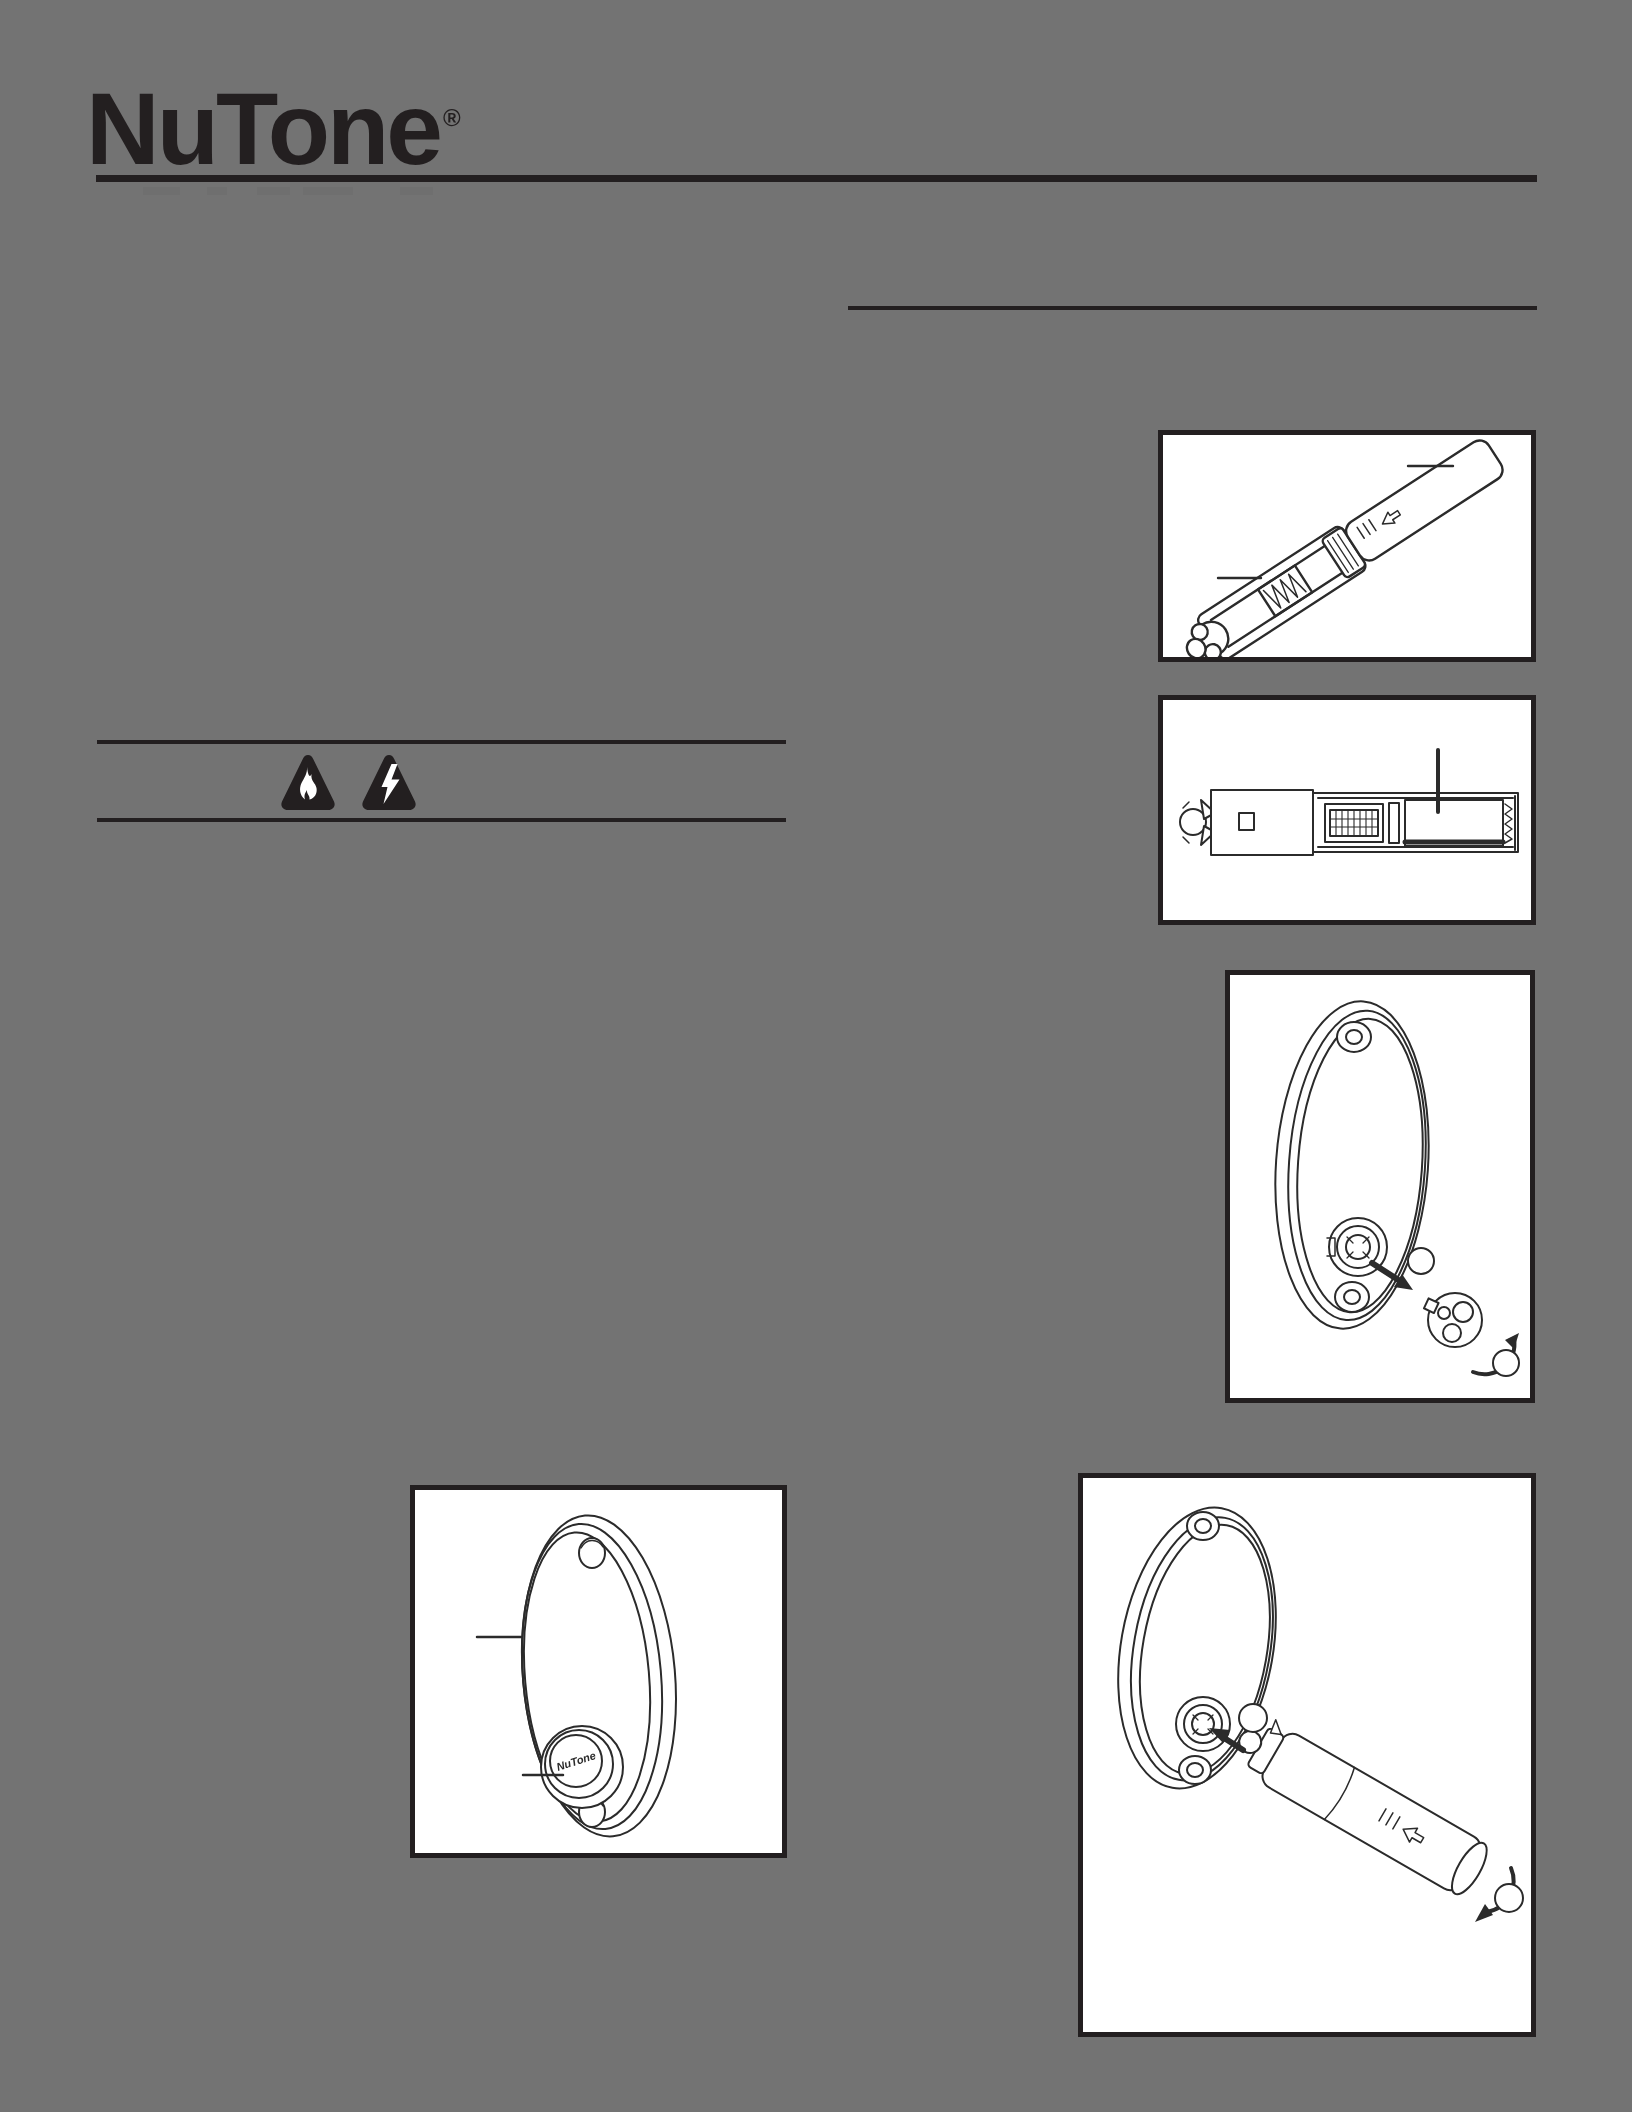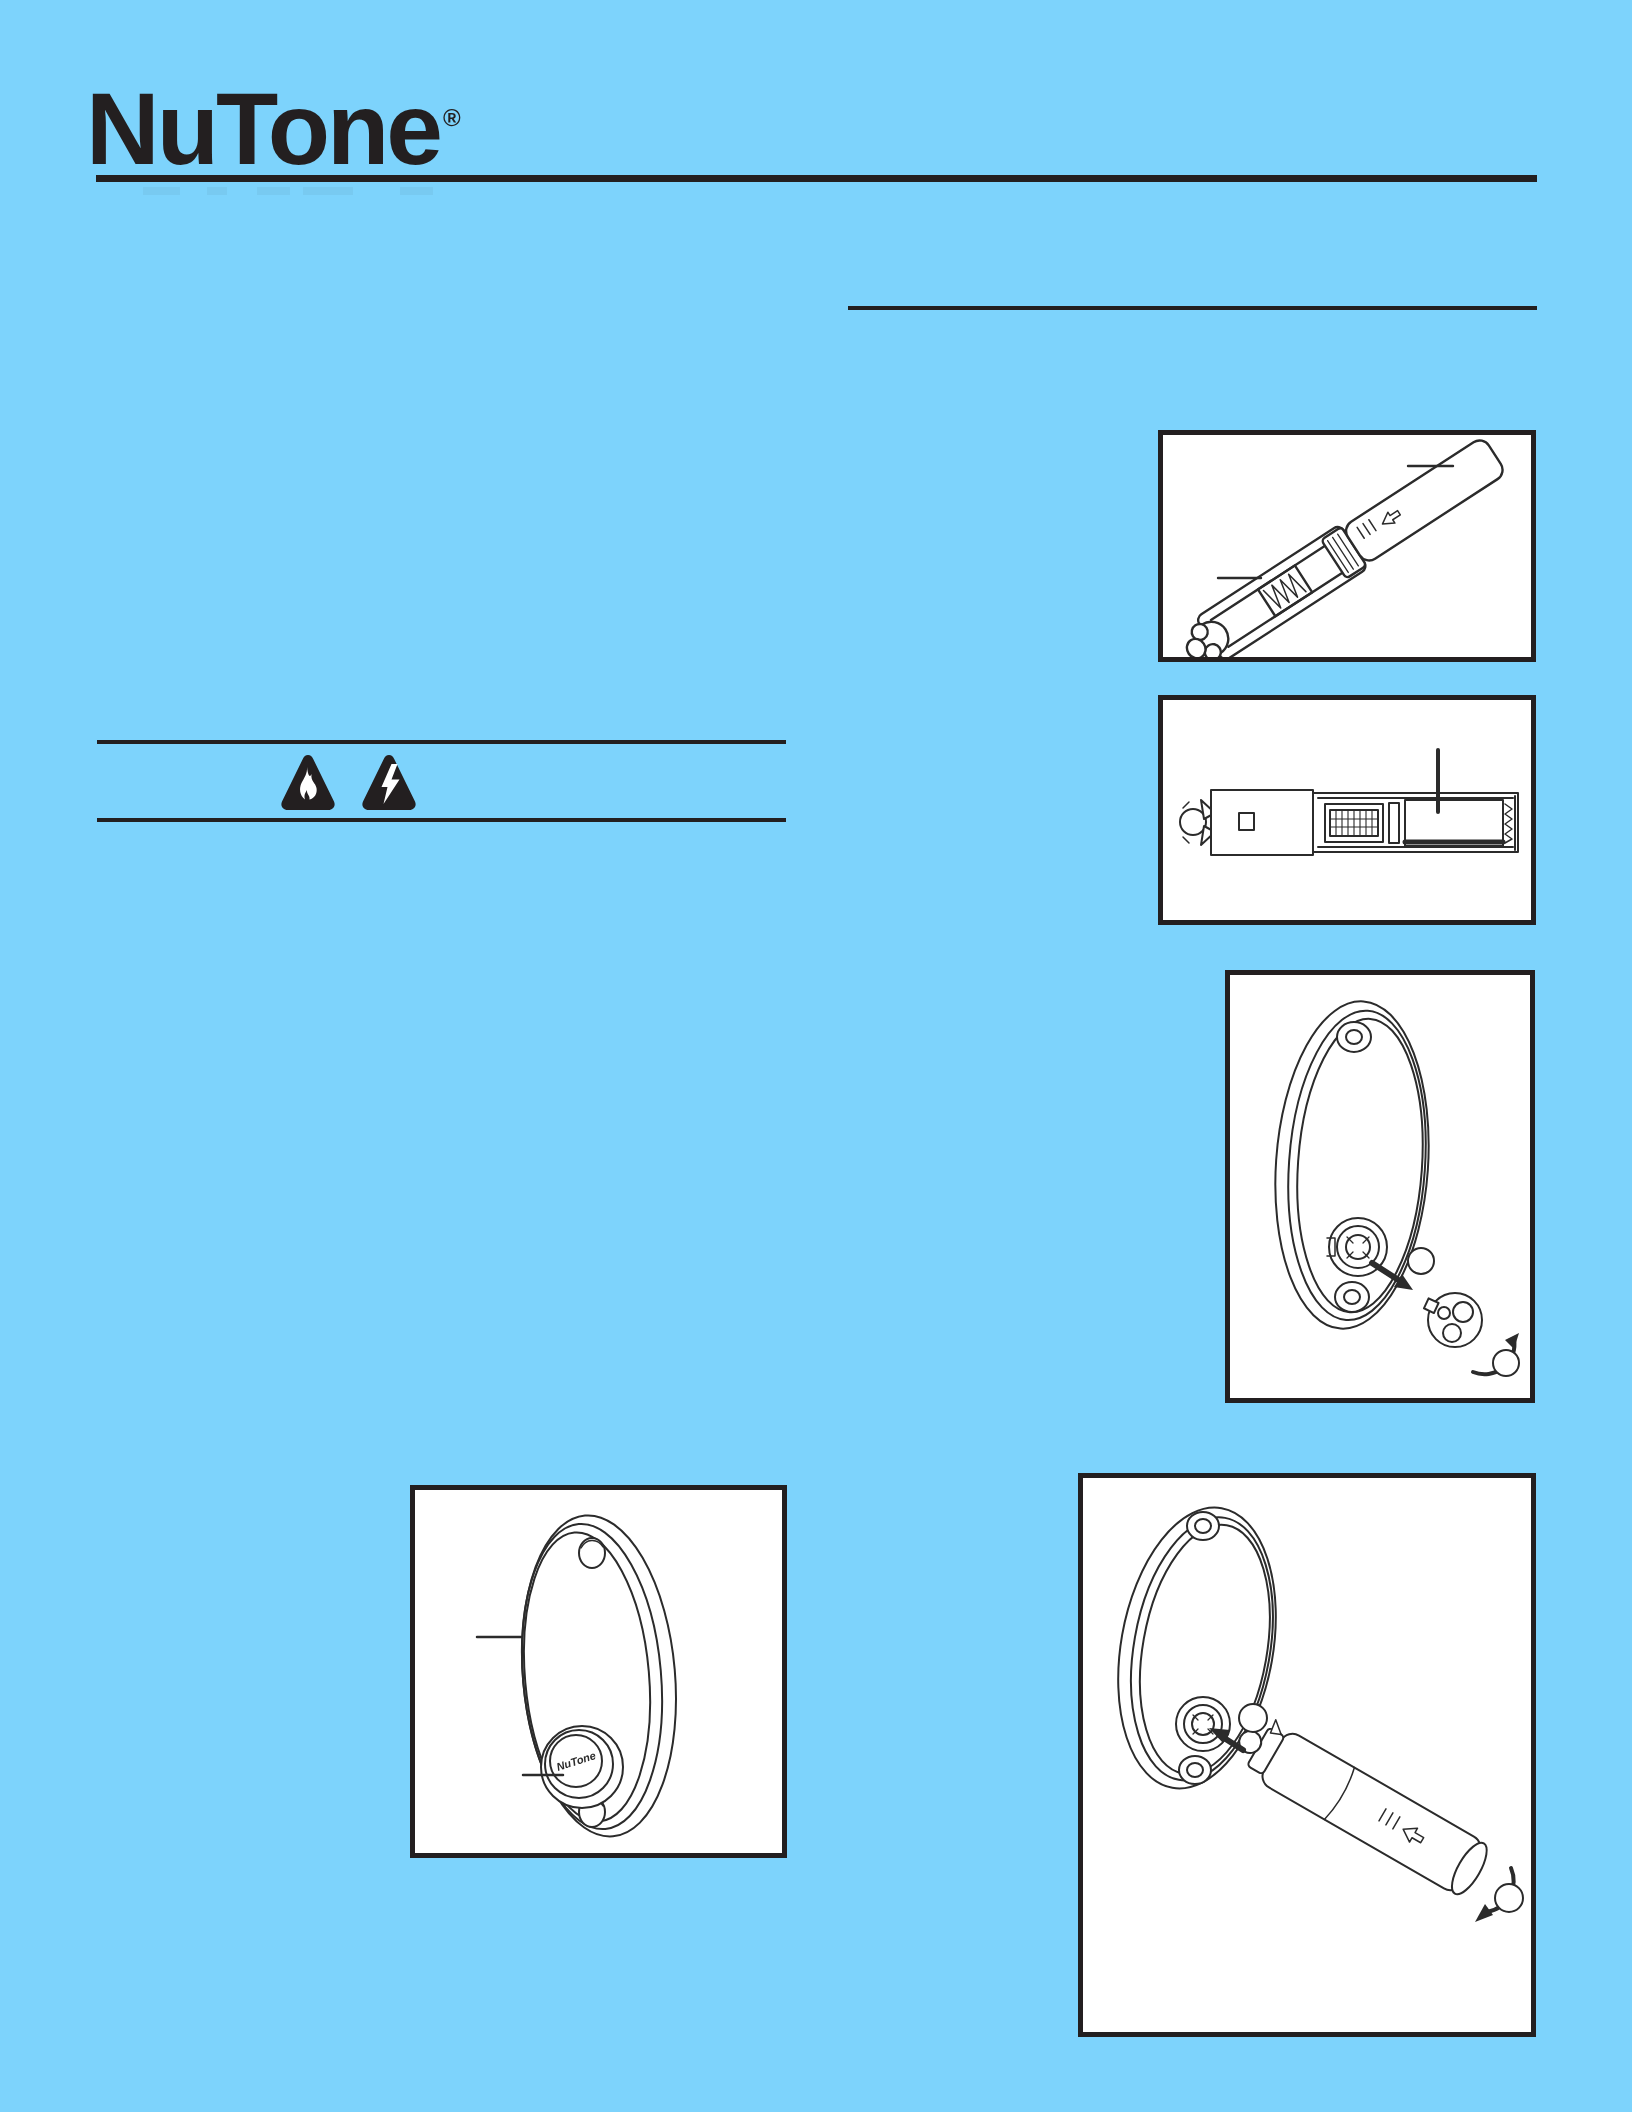--- a/index.html
+++ b/index.html
@@ -1,17 +1,17 @@
 <!DOCTYPE html>
 <html><head>
 <meta charset="utf-8">
 <style>
   html,body{margin:0;padding:0;background:#e8e8e8;}
   .page{
-    position:relative;width:1632px;height:2112px;background:#7dd3fc;
+    position:relative;width:1632px;height:2112px;background:#737373;
     font-family:"Liberation Sans", sans-serif;color:#231f20;overflow:hidden;
   }
   .logo{
     position:absolute;left:86px;top:78px;font-size:102px;font-weight:700;
     letter-spacing:-3px;line-height:1;color:#231f20;white-space:nowrap;
   }
   .regmark{font-size:24px;font-weight:700;vertical-align:38px;letter-spacing:0;margin-left:3px;}
   .rule{position:absolute;background:#231f20;}
   .ghost{position:absolute;height:8px;background:rgba(35,31,32,0.05);}
   .figbox{

